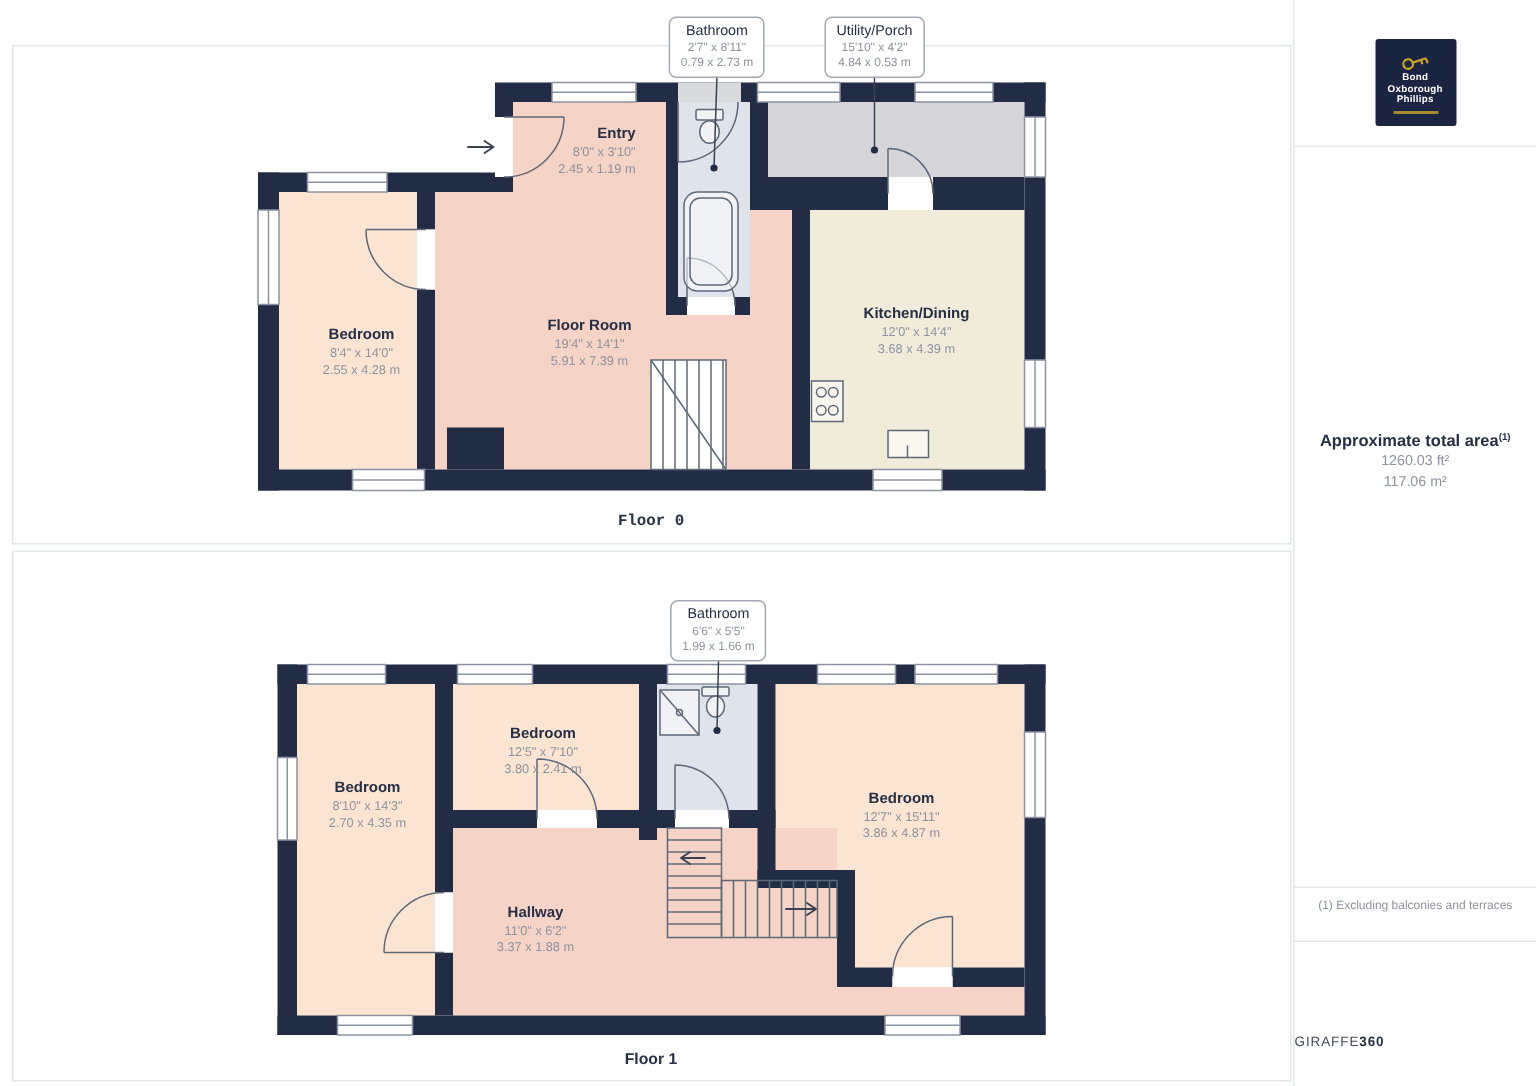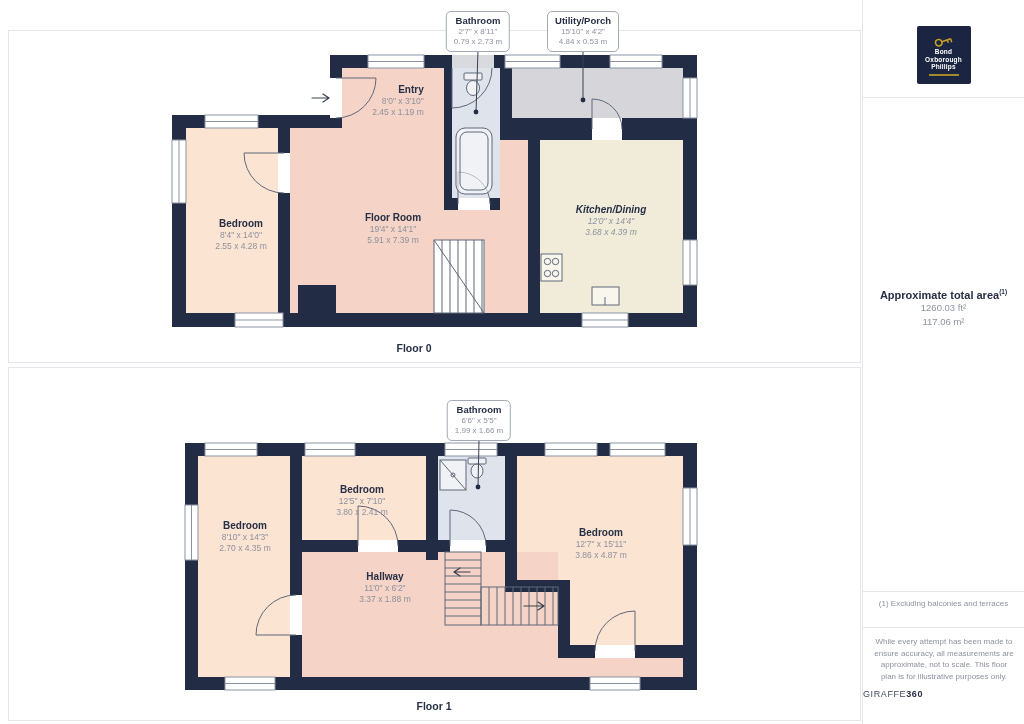--- a/index.html
+++ b/index.html
@@ -13,21 +13,21 @@
   .page{position:relative;width:1024px;height:724px;background:#fff;overflow:hidden;}
   .panel{position:absolute;border:1px solid var(--panel-border);background:#fff;}
   #panel0{left:8px;top:30px;width:853px;height:333px;}
   #panel1{left:8px;top:367px;width:853px;height:354px;}
   svg.plan{position:absolute;left:0;top:0;z-index:2;}
   .room-label{position:absolute;transform:translateX(-50%);text-align:center;z-index:4;white-space:nowrap;}
   .rname{font-size:10px;font-weight:700;color:var(--text-dark);line-height:13px;}
   .rdim{font-size:8.5px;color:var(--text-grey);line-height:11px;}
   .callout{position:absolute;transform:translateX(-50%);background:#fff;border:1px solid #a2a9b4;
            border-radius:5px;padding:3px 7px 4px;text-align:center;z-index:5;white-space:nowrap;}
-  .cname{font-size:9.5px;font-weight:700;color:var(--text-dark);line-height:12px;}
+  .cname{font-size:9.5px;font-weight:400;color:var(--text-dark);line-height:12px;}
   .cdim{font-size:8px;color:var(--text-grey);line-height:10px;}
   .floor-label{position:absolute;transform:translateX(-50%);font-size:10.5px;font-weight:700;
                color:var(--text-dark);z-index:4;}
   .sidebar{position:absolute;left:862px;top:0;width:162px;height:724px;background:#fff;
            border-left:1px solid var(--panel-border);z-index:6;}
   .sb-div{position:absolute;left:0;width:100%;border-top:1px solid var(--panel-border);}
   .logo{position:absolute;left:50%;top:26px;transform:translateX(-50%);width:54px;height:58px;
         background:var(--navy);display:flex;flex-direction:column;align-items:center;
         justify-content:center;border-radius:2px;}
   .logo-line{color:#fff;font-size:6.5px;line-height:7.5px;font-weight:600;letter-spacing:.2px;}
@@ -289,43 +289,43 @@
   <div class="room-label" style="left:393px;top:211px;">
     <div class="rname">Floor Room</div>
     <div class="rdim">19'4" x 14'1"</div>
     <div class="rdim">5.91 x 7.39 m</div>
   </div>
   <div class="room-label" style="left:398px;top:83px;text-align:right;">
     <div class="rname">Entry</div>
     <div class="rdim">8'0" x 3'10"</div>
     <div class="rdim">2.45 x 1.19 m</div>
   </div>
-  <div class="room-label" style="left:611px;top:203px;font-style:italic;">
+  <div class="room-label" style="left:611px;top:203px;">
     <div class="rname">Kitchen/Dining</div>
     <div class="rdim">12'0" x 14'4"</div>
     <div class="rdim">3.68 x 4.39 m</div>
   </div>
-  <div class="floor-label" style="left:414px;top:342px;">Floor 0</div>
+  <div class="floor-label" style="left:434px;top:342px;font-family:Liberation Mono, monospace;">Floor 0</div>
 
   <div class="room-label" style="left:245px;top:519px;">
     <div class="rname">Bedroom</div>
     <div class="rdim">8'10" x 14'3"</div>
     <div class="rdim">2.70 x 4.35 m</div>
   </div>
   <div class="room-label" style="left:362px;top:483px;">
     <div class="rname">Bedroom</div>
     <div class="rdim">12'5" x 7'10"</div>
     <div class="rdim">3.80 x 2.41 m</div>
   </div>
   <div class="room-label" style="left:601px;top:526px;">
     <div class="rname">Bedroom</div>
     <div class="rdim">12'7" x 15'11"</div>
     <div class="rdim">3.86 x 4.87 m</div>
   </div>
-  <div class="room-label" style="left:357px;top:570px;margin-left:28px;">
+  <div class="room-label" style="left:357px;top:602px;">
     <div class="rname">Hallway</div>
     <div class="rdim">11'0" x 6'2"</div>
     <div class="rdim">3.37 x 1.88 m</div>
   </div>
   <div class="floor-label" style="left:434px;top:700px;">Floor 1</div>
 
   <div class="sidebar">
     <div class="logo">
       <svg width="22" height="14" viewBox="0 0 22 14">
         <g transform="rotate(-18 11 7)" stroke="#c9a227" stroke-width="1.5" fill="none">
@@ -344,17 +344,16 @@
 
     <div class="area">
       <div class="area-title"><span>Approximate total area</span><sup>(1)</sup></div>
       <div class="area-val">1260.03 ft²</div>
       <div class="area-val">117.06 m²</div>
     </div>
 
     <div class="sb-div" style="top:591px;"></div>
     <div class="footnote">(1) Excluding balconies and terraces</div>
     <div class="sb-div" style="top:627px;"></div>
-    <div class="disclaimer">While every attempt has been made to ensure accuracy, all measurements are approximate, not to scale. This floor plan is for illustrative purposes only.</div>
     <div class="brand"><span>GIRAFFE</span><b>360</b></div>
   </div>
 
 </div>
 
 </body></html>

